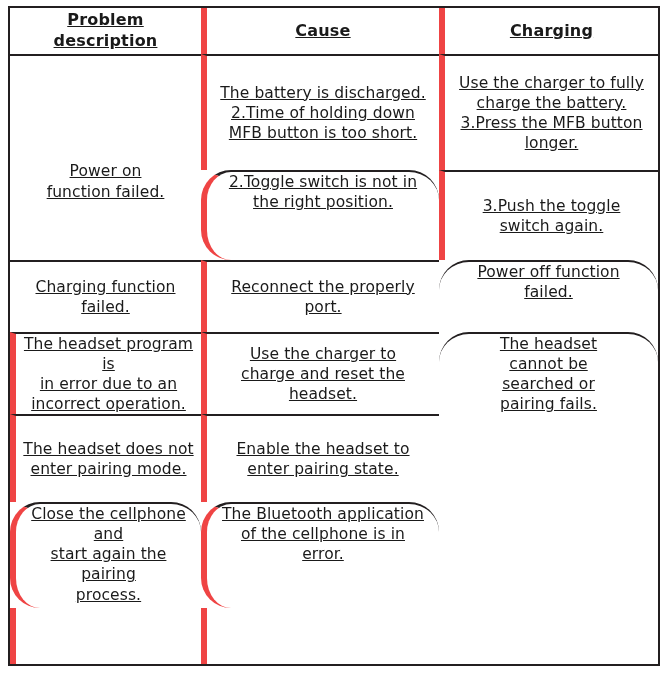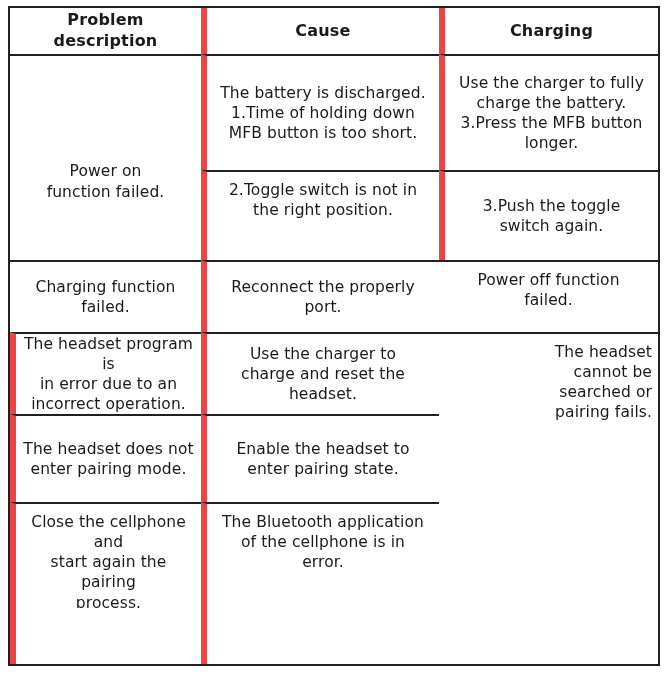--- a/index.html
+++ b/index.html
@@ -26,20 +26,21 @@
     background: #ffffff;
   }
 
   .grid {
     width: 100%;
     height: 100%;
     display: grid;
     grid-template-columns: 191px 238px 219px;
     grid-template-rows: 46px 116px 90px 72px 82px 88px 106px 56px;
     box-sizing: border-box;
+    text-decoration: underline;
   }
 
   .cell {
     box-sizing: border-box;
     display: flex;
     align-items: center;
     justify-content: center;
     text-align: center;
     padding: 2px 6px;
     font-size: 15.5px;
@@ -53,45 +54,45 @@
 
   
   .row-t { border-top: 2px solid #231f20; }
 
   .header-cell {
     font-weight: bold;
     font-size: 16px;
     letter-spacing: 0.2px;
   }
 
-  .v-top    { align-items: flex-start; padding-top: 8px; }
+  .v-top    { align-items: flex-start; padding-top: 0; border-radius: 30px; }
   .v-center { align-items: center; }
 
   .span-2 { grid-row: span 2; }
-  .span-3 { grid-row: span 3; text-align: right; }
+  .span-3 { grid-row: span 3; }
 
   .txt { display: block; width: 100%; }
 </style>
 </head>
 <body>
 
 <div id="troubleshooting-table">
   <div class="grid">
 
     <div class="cell header-cell">Problem description</div>
     <div class="cell header-cell col-b">Cause</div>
     <div class="cell header-cell col-b">Charging</div>
 
     <div class="cell row-t span-2 v-center">
       <span class="txt" style="white-space: pre-line; margin-top: 47px;">Power on
 function failed.</span>
     </div>
     <div class="cell col-b row-t v-center">
       <span class="txt" style="white-space: pre-line;">The battery is discharged.
-1.Time of holding down
+2.Time of holding down
 MFB button is too short.</span>
     </div>
     <div class="cell col-b row-t v-center">
       <span class="txt" style="white-space: pre-line;">Use the charger to fully
 charge the battery.
 3.Press the MFB button
 longer.</span>
     </div>
 
     <div class="cell col-b row-t v-top">

